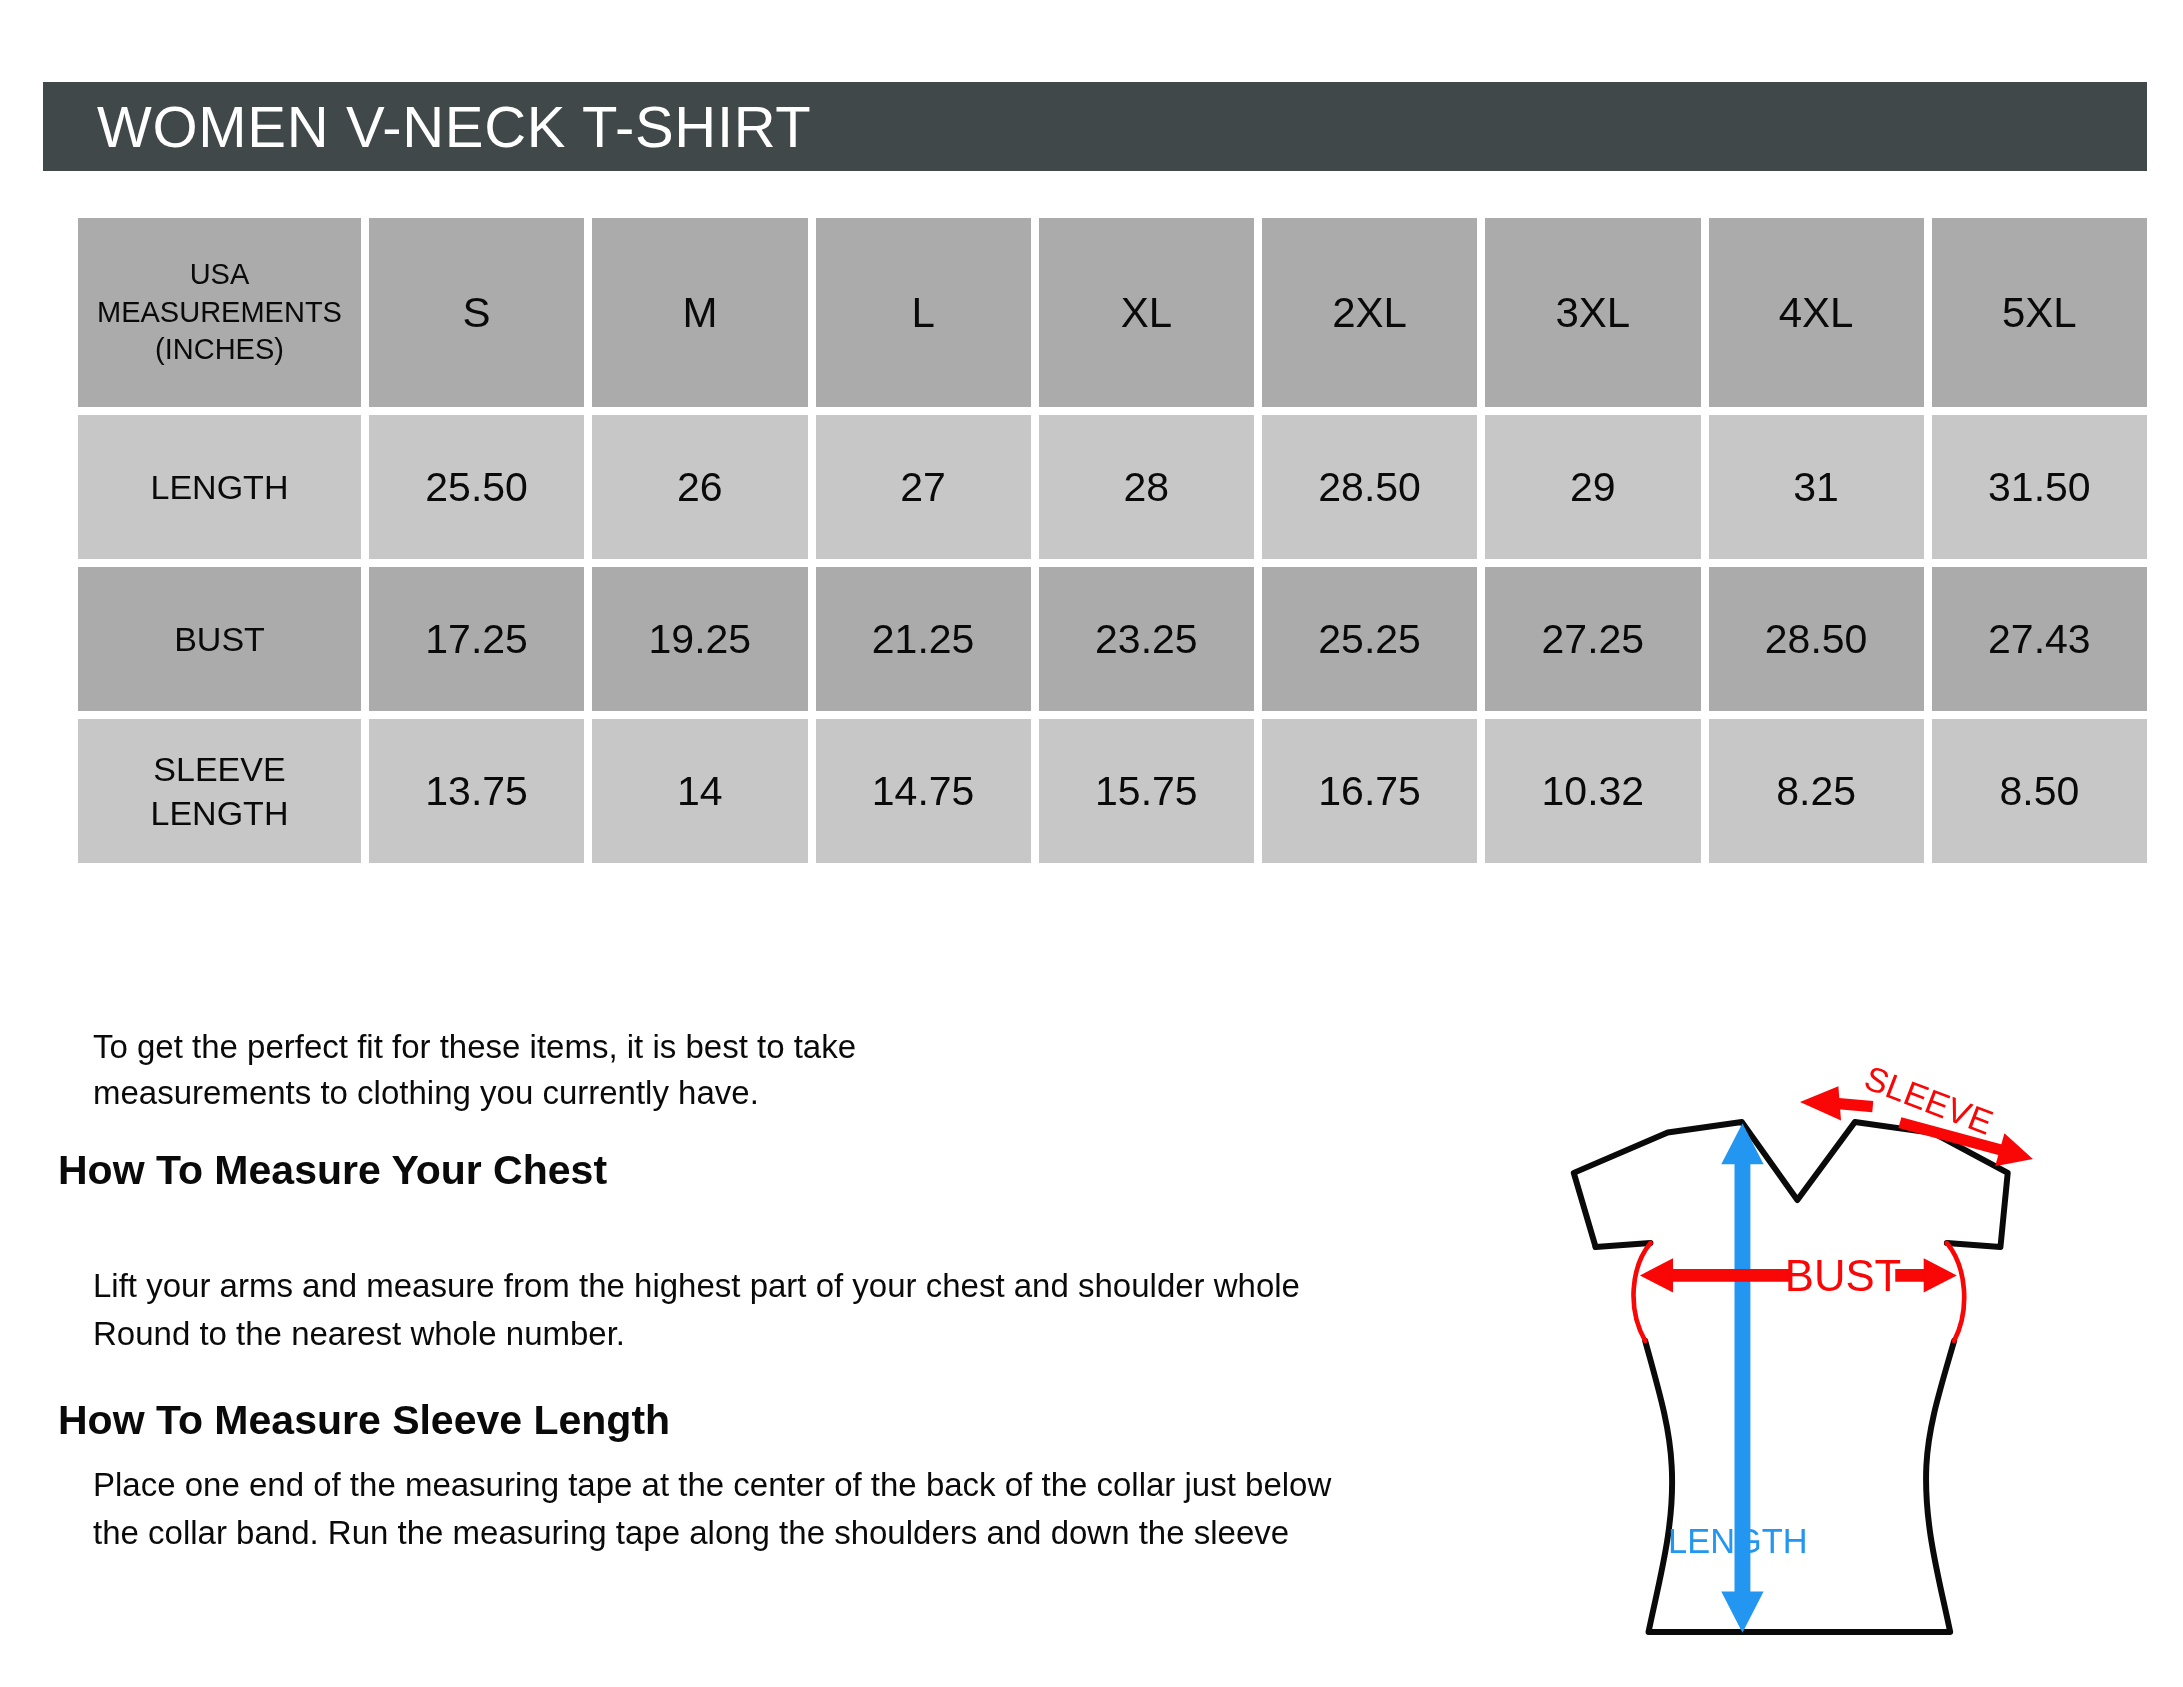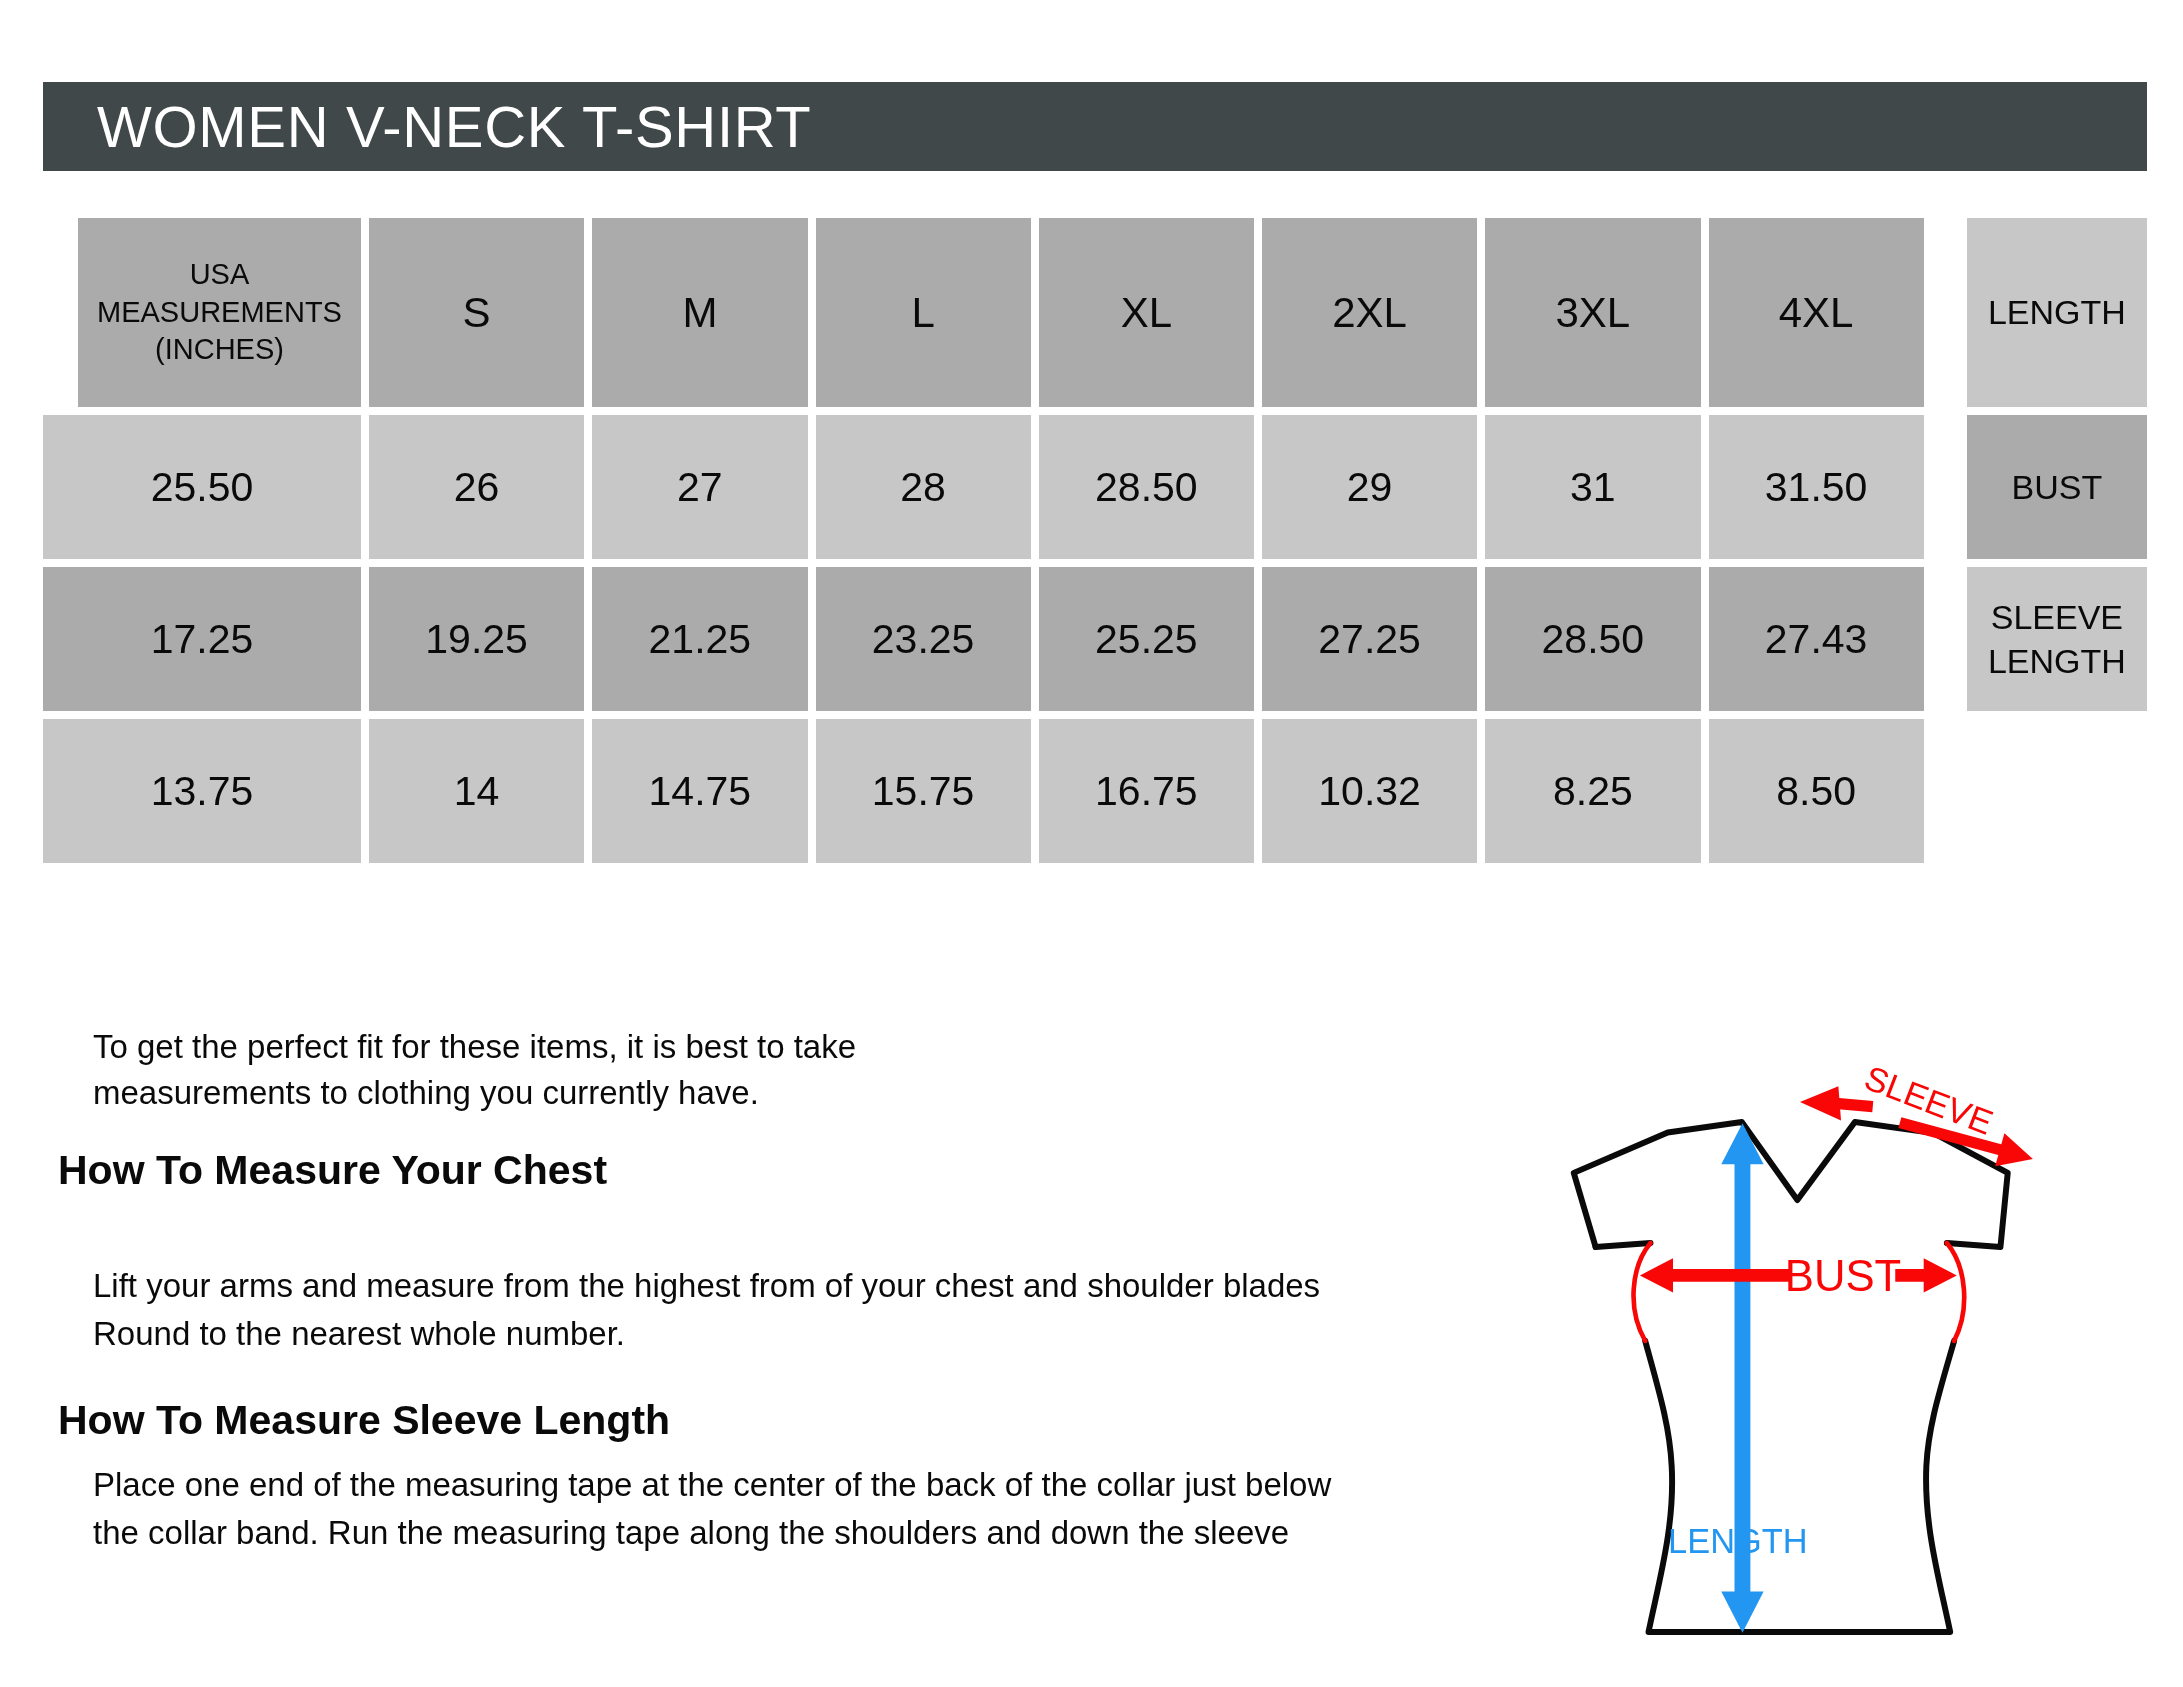--- a/index.html
+++ b/index.html
@@ -53,20 +53,21 @@
     <div class="cell dark corner pre">USA
 MEASUREMENTS
 (INCHES)</div>
     <div class="cell dark size-h">S</div>
     <div class="cell dark size-h">M</div>
     <div class="cell dark size-h">L</div>
     <div class="cell dark size-h">XL</div>
     <div class="cell dark size-h">2XL</div>
     <div class="cell dark size-h">3XL</div>
     <div class="cell dark size-h">4XL</div>
+    <div class="cell dark size-h">5XL</div>
 
     <div class="cell light rlabel pre">LENGTH</div>
     <div class="cell light val">25.50</div>
     <div class="cell light val">26</div>
     <div class="cell light val">27</div>
     <div class="cell light val">28</div>
     <div class="cell light val">28.50</div>
     <div class="cell light val">29</div>
     <div class="cell light val">31</div>
     <div class="cell light val">31.50</div>
@@ -90,21 +91,21 @@
     <div class="cell light val">16.75</div>
     <div class="cell light val">10.32</div>
     <div class="cell light val">8.25</div>
     <div class="cell light val">8.50</div>
   </div>
 
   <div id="intro" class="textblock pre">To get the perfect fit for these items, it is best to take
 measurements to clothing you currently have.</div>
 
   <div id="heading-chest" class="textblock sec-heading">How To Measure Your Chest</div>
-  <div id="body-chest" class="textblock pre">Lift your arms and measure from the highest from of your chest and shoulder blades
+  <div id="body-chest" class="textblock pre">Lift your arms and measure from the highest part of your chest and shoulder whole
 Round to the nearest whole number.</div>
 
   <div id="heading-sleeve" class="textblock sec-heading">How To Measure Sleeve Length</div>
   <div id="body-sleeve" class="textblock pre">Place one end of the measuring tape at the center of the back of the collar just below
 the collar band. Run the measuring tape along the shoulders and down the sleeve</div>
 
   <svg id="diagram" viewBox="0 0 780 920" xmlns="http://www.w3.org/2000/svg">
 
     <path d="M 81,305 L 48,193 L 190,132 L 302,116 L 386,234 L 473,116 L 592,133 L 704,193 L 693,305 L 612,299" fill="none" stroke="#0a0a0a" stroke-width="9" stroke-linejoin="round" stroke-linecap="round"></path>
     <path d="M 623,447 C 602,520 584,575 581,636 C 577,725 600,805 617,887 L 161,887 C 178,805 201,725 196,636 C 193,575 176,520 156,447" fill="none" stroke="#0a0a0a" stroke-width="9" stroke-linejoin="round" stroke-linecap="round"></path>

